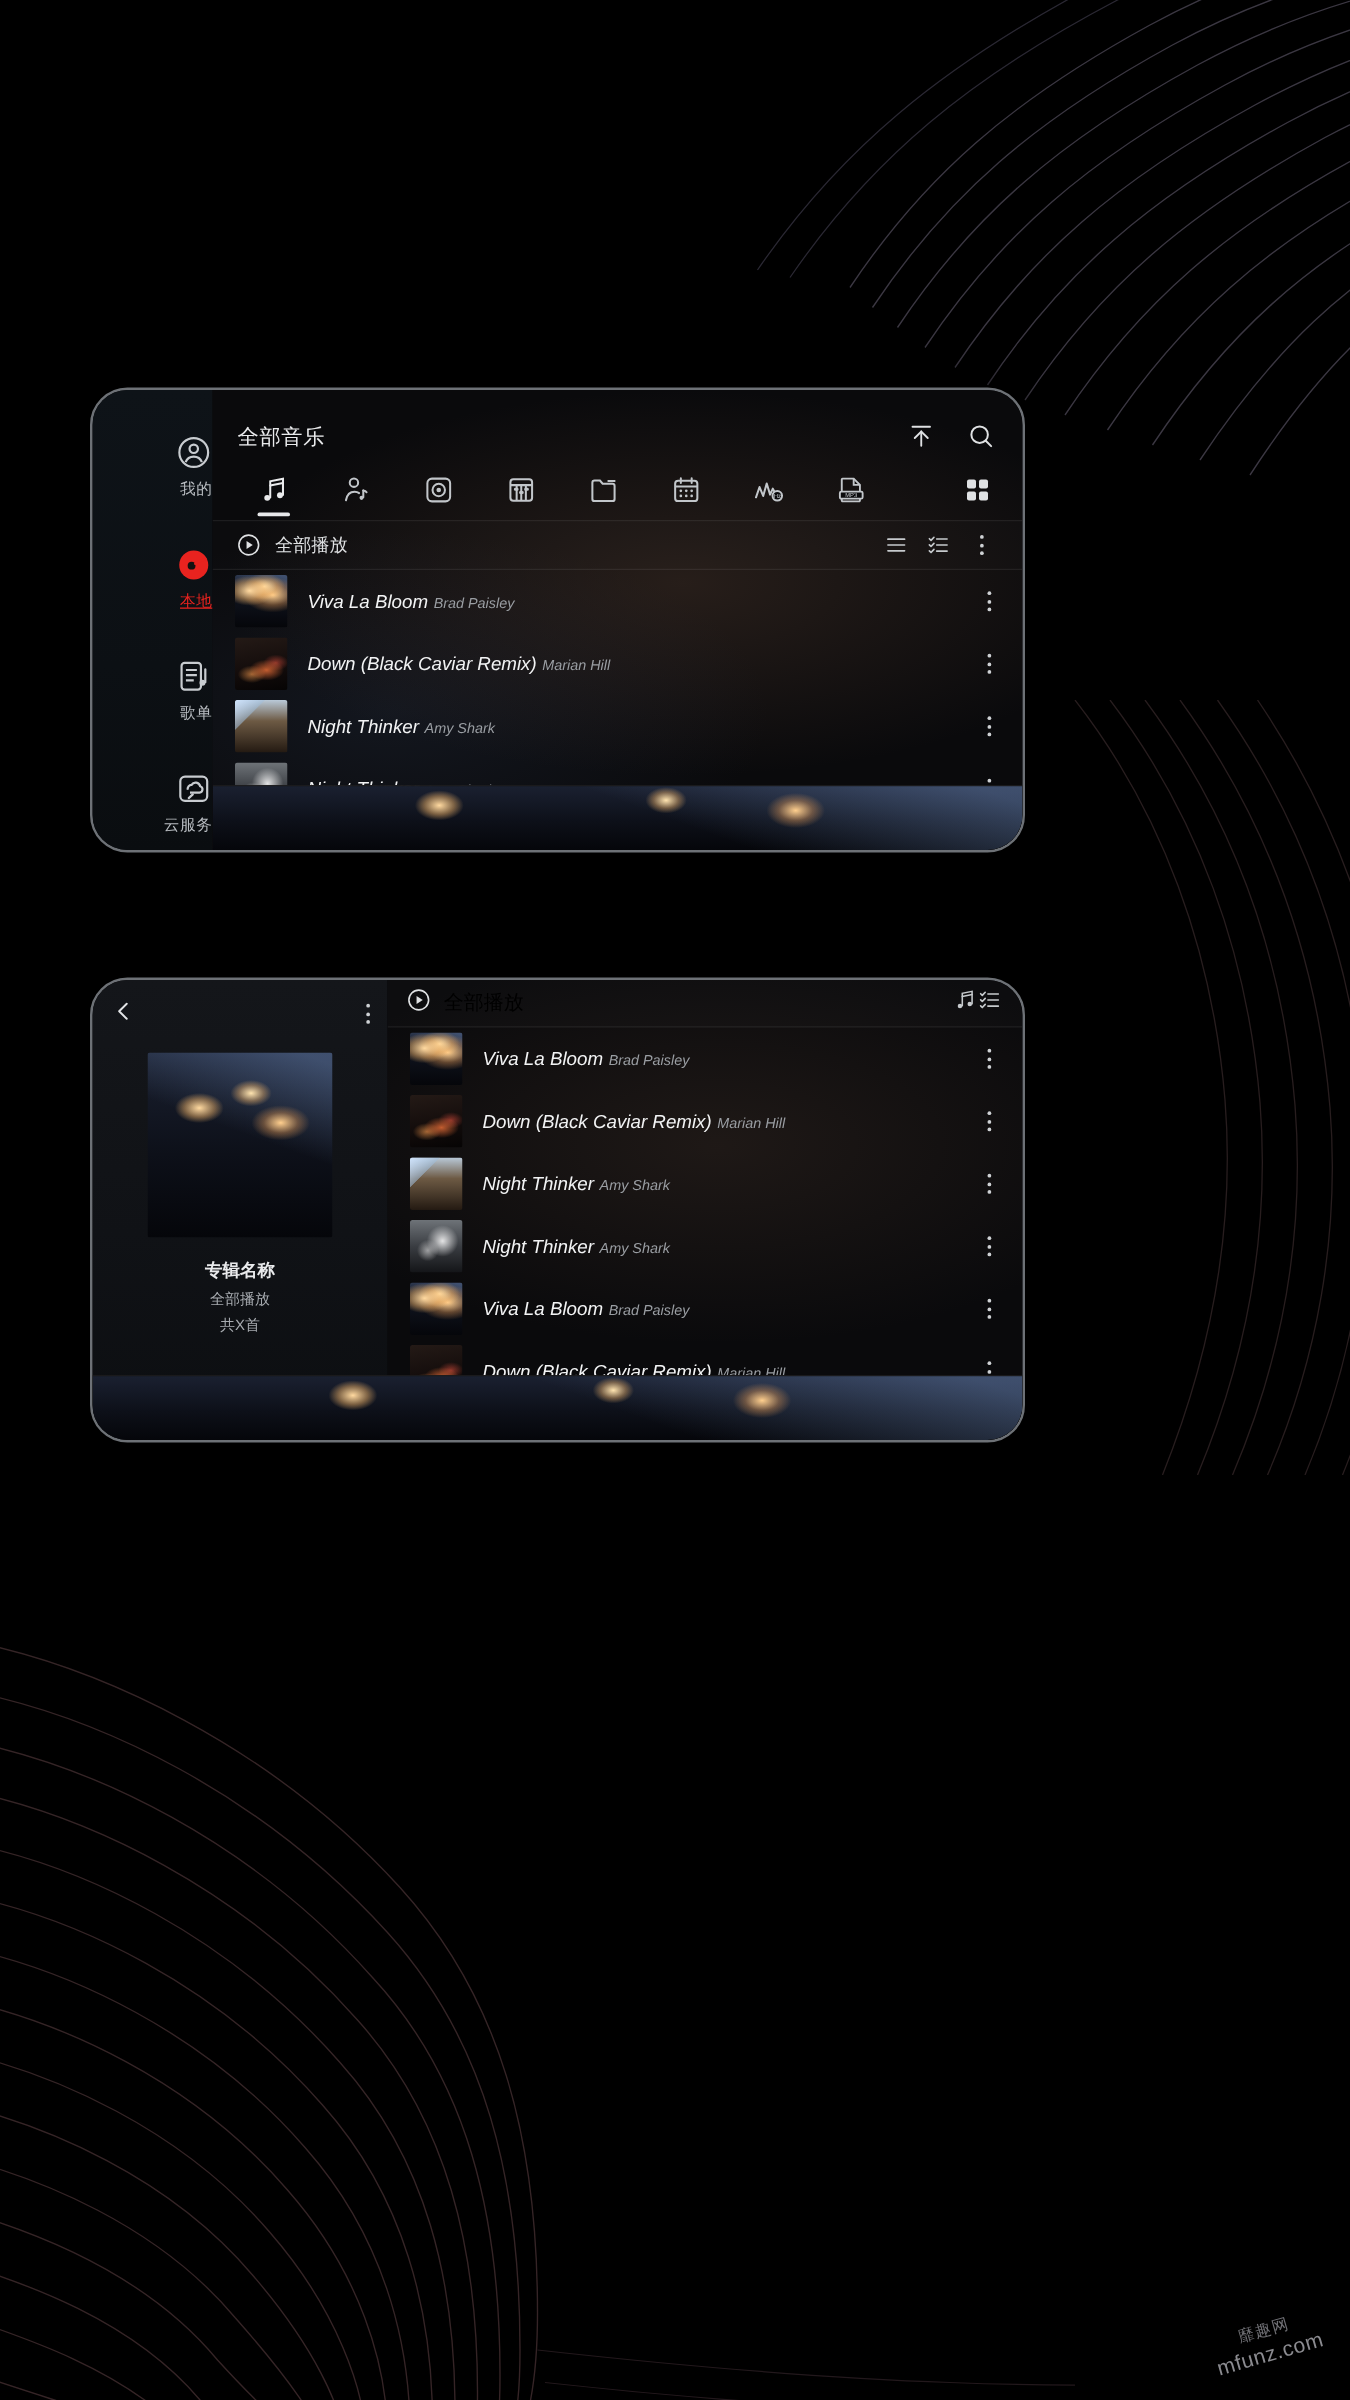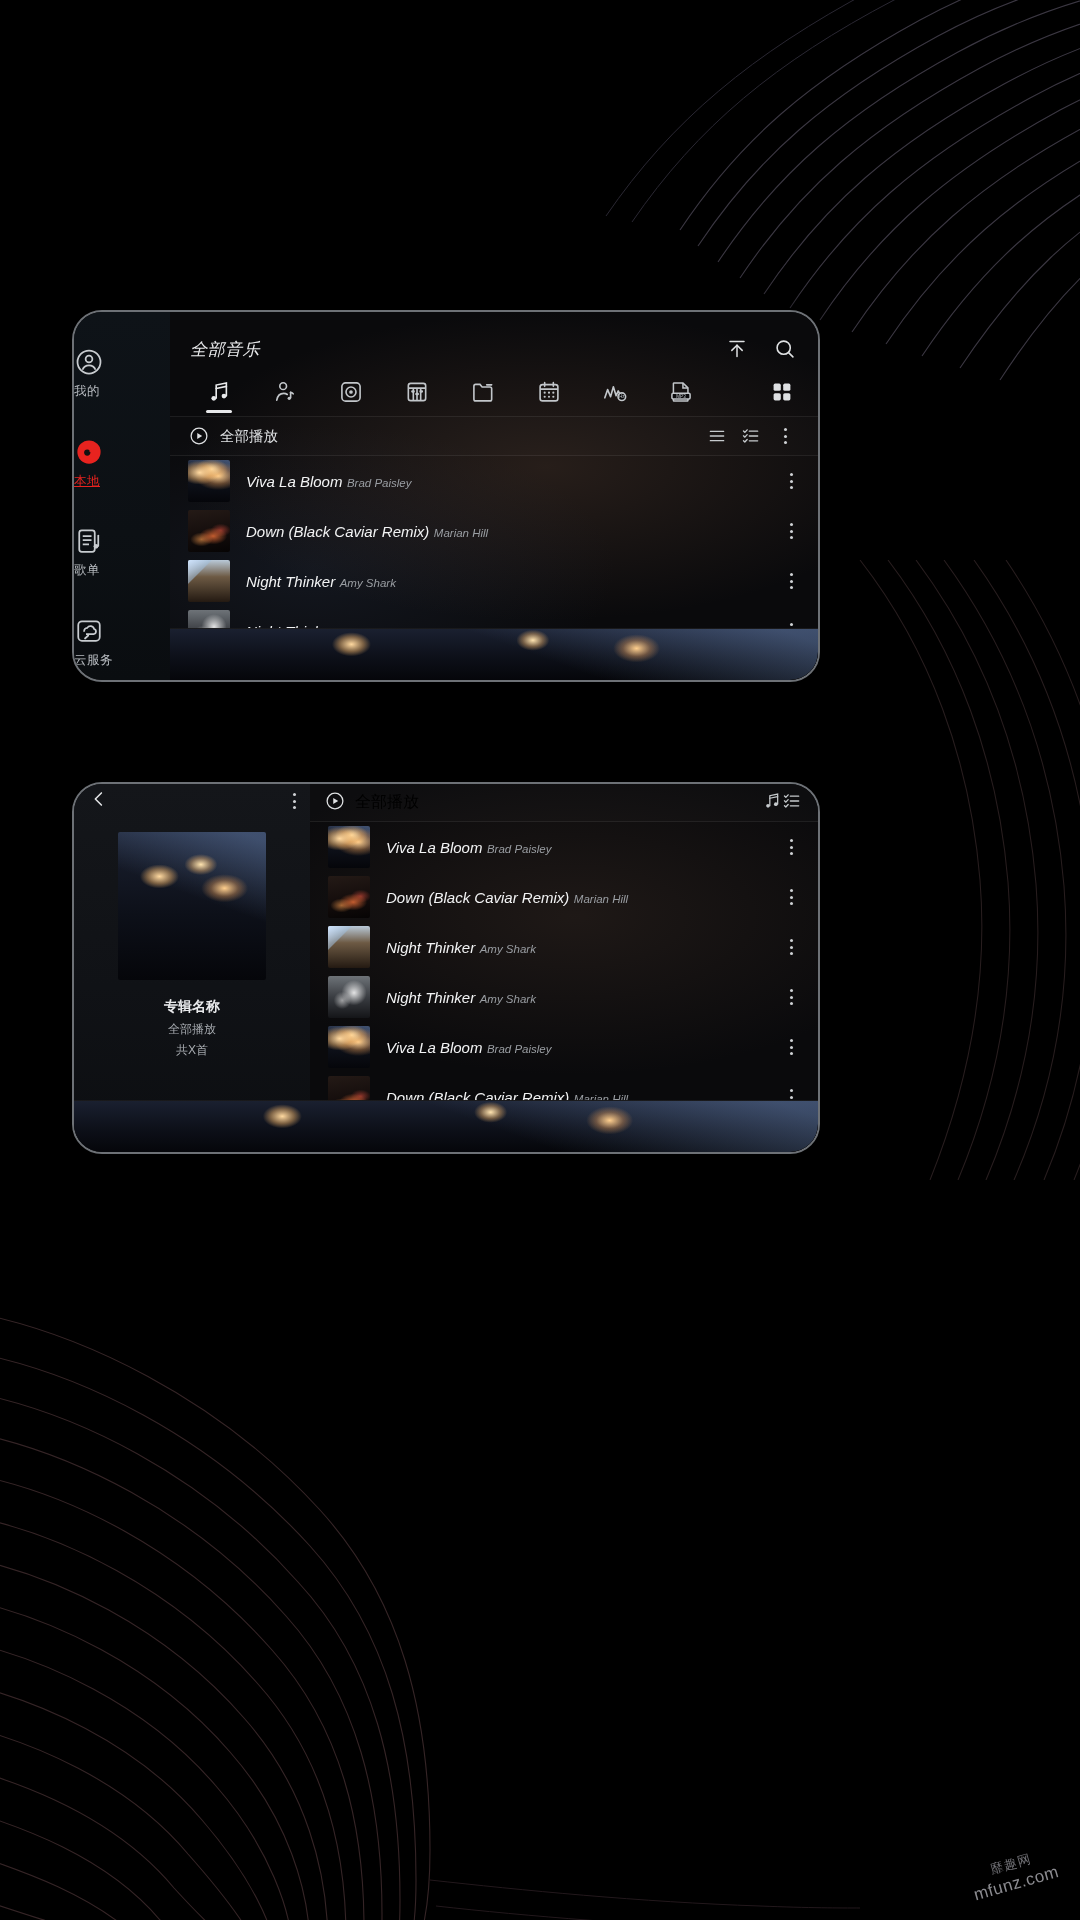--- a/index.html
+++ b/index.html
@@ -34,35 +34,35 @@
   .win-inner { position: relative; width: 100%; height: 100%; display: flex; }
 
   
   .rail {
     width: 96px; flex: 0 0 96px;
     background: linear-gradient(180deg,#0e1318 0%, #0c1014 60%, #0a0d10 100%);
     display: flex; flex-direction: column; align-items: center;
     padding-top: 24px;
   }
   .rail-item { width: 96px; height: 78px; display: flex; flex-direction: column;
-               align-items: flex-start; justify-content: center; gap: 6px; cursor: pointer; }
+               align-items: flex-end; justify-content: center; gap: 6px; cursor: pointer; }
   .rail-item .ic { width: 30px; height: 30px; display: block; }
   .rail-item .lb { font-size: 12.5px; color: #b9bdc2; letter-spacing: .5px; }
   .rail-item.active .lb { color: #e8231f; text-decoration: underline; }
   .rail-gap { height: 16px; }
 
   
   .main { flex: 1 1 auto; position: relative; display: flex; flex-direction: column;
           background:
             radial-gradient(520px 220px at 58% 42%, rgba(86,62,48,.38), rgba(0,0,0,0) 70%),
             radial-gradient(420px 200px at 22% 70%, rgba(40,52,74,.30), rgba(0,0,0,0) 72%),
             #0a0a0c;
           overflow: hidden; }
 
-  .hdr { height: 56px; display: flex; align-items: center; padding: 18px 16px 0 20px; font-style: italic; }
+  .hdr { height: 56px; display: flex; align-items: center; padding: 18px 16px 0 20px; }
   .hdr .title { font-size: 17px; color: #e9eaec; letter-spacing: .5px; }
   .hdr .sp { flex: 1; }
   .hdr .hic { width: 34px; height: 34px; margin-left: 14px; display: flex;
               align-items: center; justify-content: center; cursor: pointer; }
 
   
   .tabs { height: 48px; display: flex; align-items: center; padding: 0 16px 0 16px; position: relative; }
   .tab { flex: 0 0 auto; width: 66px; height: 44px; display: flex; align-items: center;
          justify-content: center; position: relative; cursor: pointer; }
   .tab svg { display: block; }
@@ -115,21 +115,21 @@
   .player .spacer { flex: 1 1 auto; }
   .player .xic { width: 34px; height: 34px; display: flex; align-items: center;
                  justify-content: center; cursor: pointer; margin-left: 10px; }
   .player .time { font-size: 11.5px; color: #8d9196; margin-left: 22px;
                   font-family: "Liberation Sans", sans-serif; letter-spacing: .3px; }
 
   
   .albumpane { width: 236px; flex: 0 0 236px; position: relative;
                background: linear-gradient(180deg,#14161a 0%, #101216 55%, #0c0e11 100%);
                display: flex; flex-direction: column; align-items: center;
-               overflow: hidden; }
+               padding-top: 10px; overflow: hidden; }
   .albumpane .apbar { width: 100%; height: 34px; display: flex; align-items: center;
                       justify-content: space-between; padding: 0 14px; }
   .albumpane .cover { width: 148px; height: 148px; margin-top: 14px;
                       border-radius: 2px; overflow: hidden; position: relative; }
   .albumpane .atitle { margin-top: 18px; font-size: 14px; color: #e9eaec; font-weight: bold; }
   .albumpane .aartist { margin-top: 5px; font-size: 12px; color: #a7abb0; }
   .albumpane .acount { margin-top: 4px; font-size: 12px; color: #a7abb0; text-align: center; }
 
   .w2main { flex: 1 1 auto; display: flex; flex-direction: column; position: relative;
             background:

